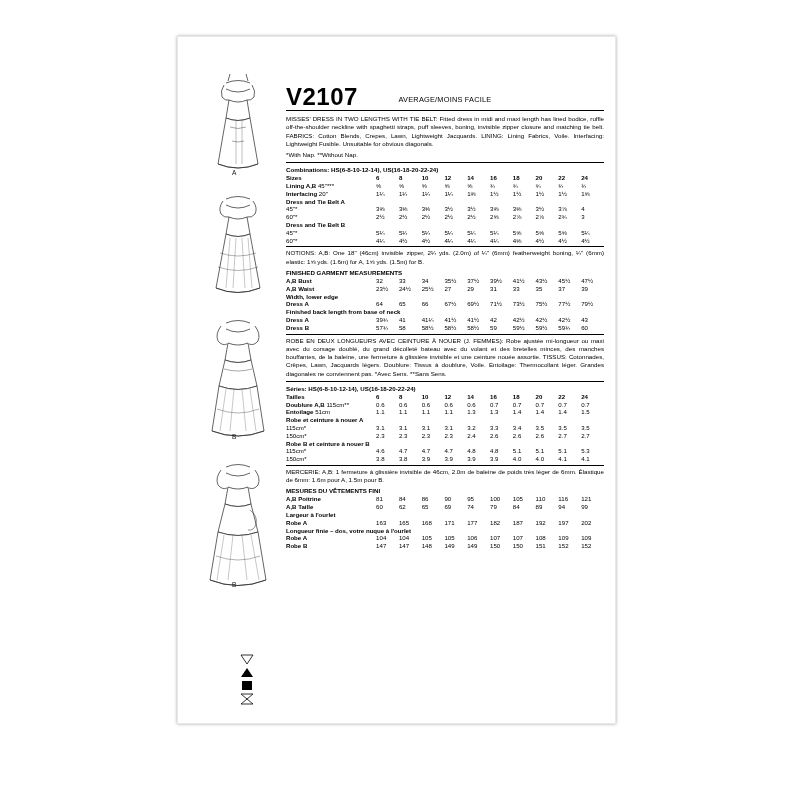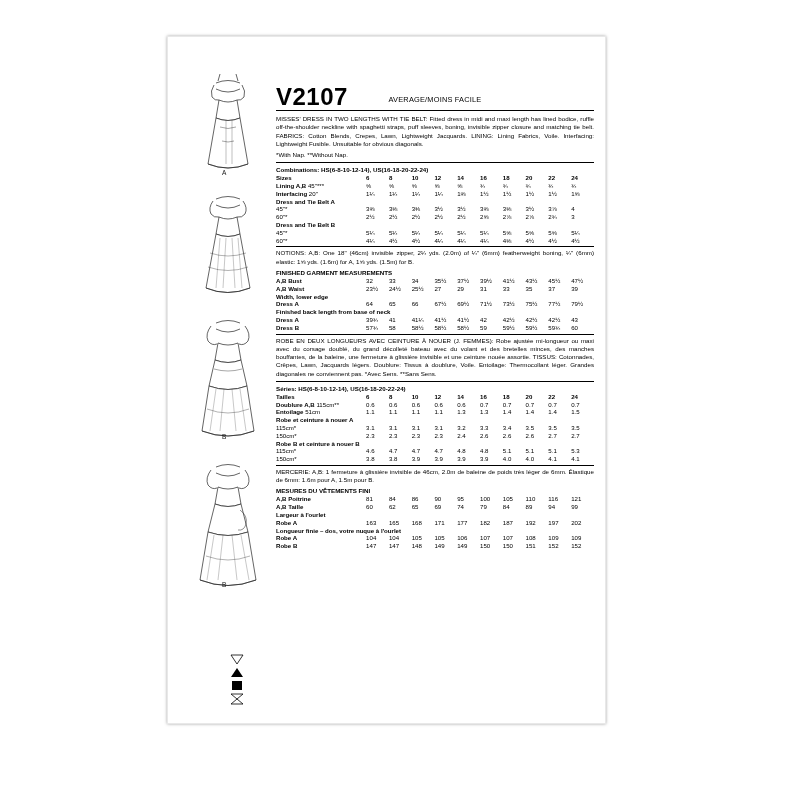--- a/index.html
+++ b/index.html
@@ -1,18 +1,18 @@
 <!DOCTYPE html>
 <html><head>
 <meta charset="utf-8">
 <style>
   html,body{margin:0;padding:0;background:#ffffff;}
   body{width:800px;height:800px;overflow:hidden;font-family:"Liberation Sans",sans-serif;}
   .page{position:relative;width:800px;height:800px;background:#ffffff;}
-  .sheet{position:absolute;left:167px;top:36px;width:437px;height:686px;background:#ffffff;
+  .sheet{position:absolute;left:177px;top:36px;width:437px;height:686px;background:#ffffff;
          box-shadow:0 0 3px rgba(0,0,0,.35);border:1px solid #e8e8e8;}
 
   
   .illo-col{position:absolute;left:12px;top:30px;width:96px;}
   .fig{position:relative;width:96px;margin-bottom:4px;}
   .fig .label{position:absolute;left:42px;font-size:6.5px;color:#111;}
   svg{display:block;}
 
   
   .txt{position:absolute;left:108px;top:48px;width:318px;color:#000;}

